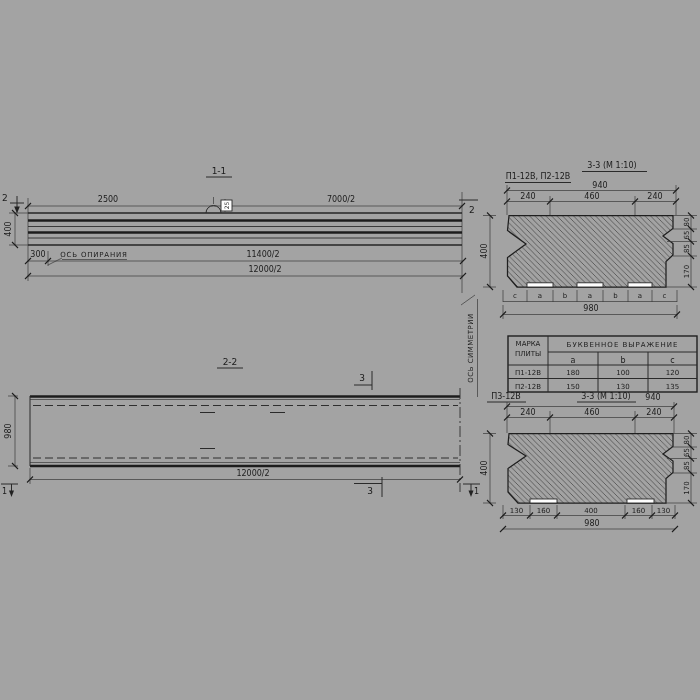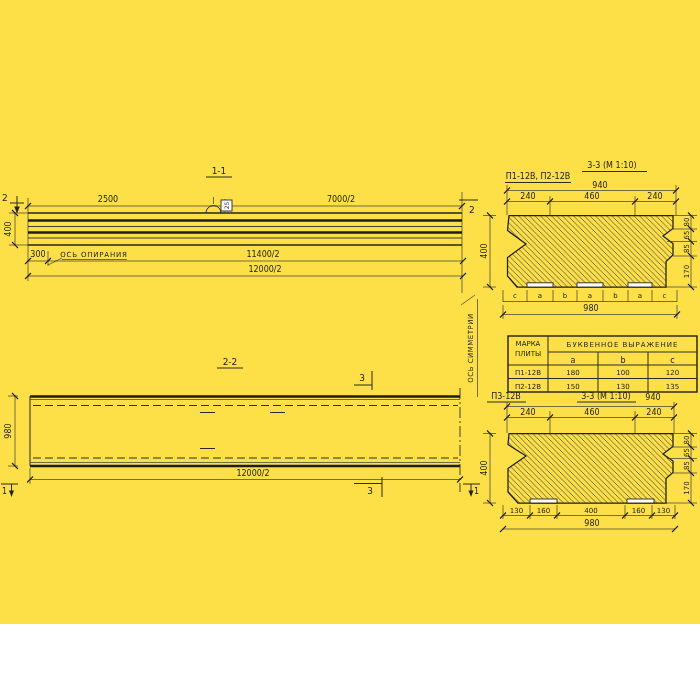--- a/index.html
+++ b/index.html
@@ -1,16 +1,16 @@
 <!DOCTYPE html>
 <html><head>
 <meta charset="utf-8">
 <style>
   html,body{margin:0;padding:0;background:#ffffff;}
-  #canvas{position:relative;width:700px;height:624px;background:#fde047;overflow:hidden;}
+  #canvas{position:relative;width:700px;height:700px;background:#a3a3a3;overflow:hidden;}
   svg{position:absolute;left:0;top:0;}
   .ln{stroke:#2a2a2a;stroke-width:1;fill:none;}
   .lt{stroke:#3a3a3a;stroke-width:0.7;fill:none;}
   .hv{stroke:#1c1c1c;stroke-width:2.3;fill:none;}
   .dash{stroke:#2f2f2f;stroke-width:1;fill:none;stroke-dasharray:8,4;}
   .axis{stroke:#2f2f2f;stroke-width:0.9;fill:none;stroke-dasharray:11,3,2,3;}
   .body{fill:url(#hatch);stroke:#1f1f1f;stroke-width:1.25;}
   .rec{fill:#fdfdfd;stroke:#2a2a2a;stroke-width:0.9;}
   .t{font-family:"DejaVu Sans",sans-serif;fill:#1b1b1b;}
   .s6{font-size:6px;}.s7{font-size:7px;}.s8{font-size:8px;}.s9{font-size:9px;}

